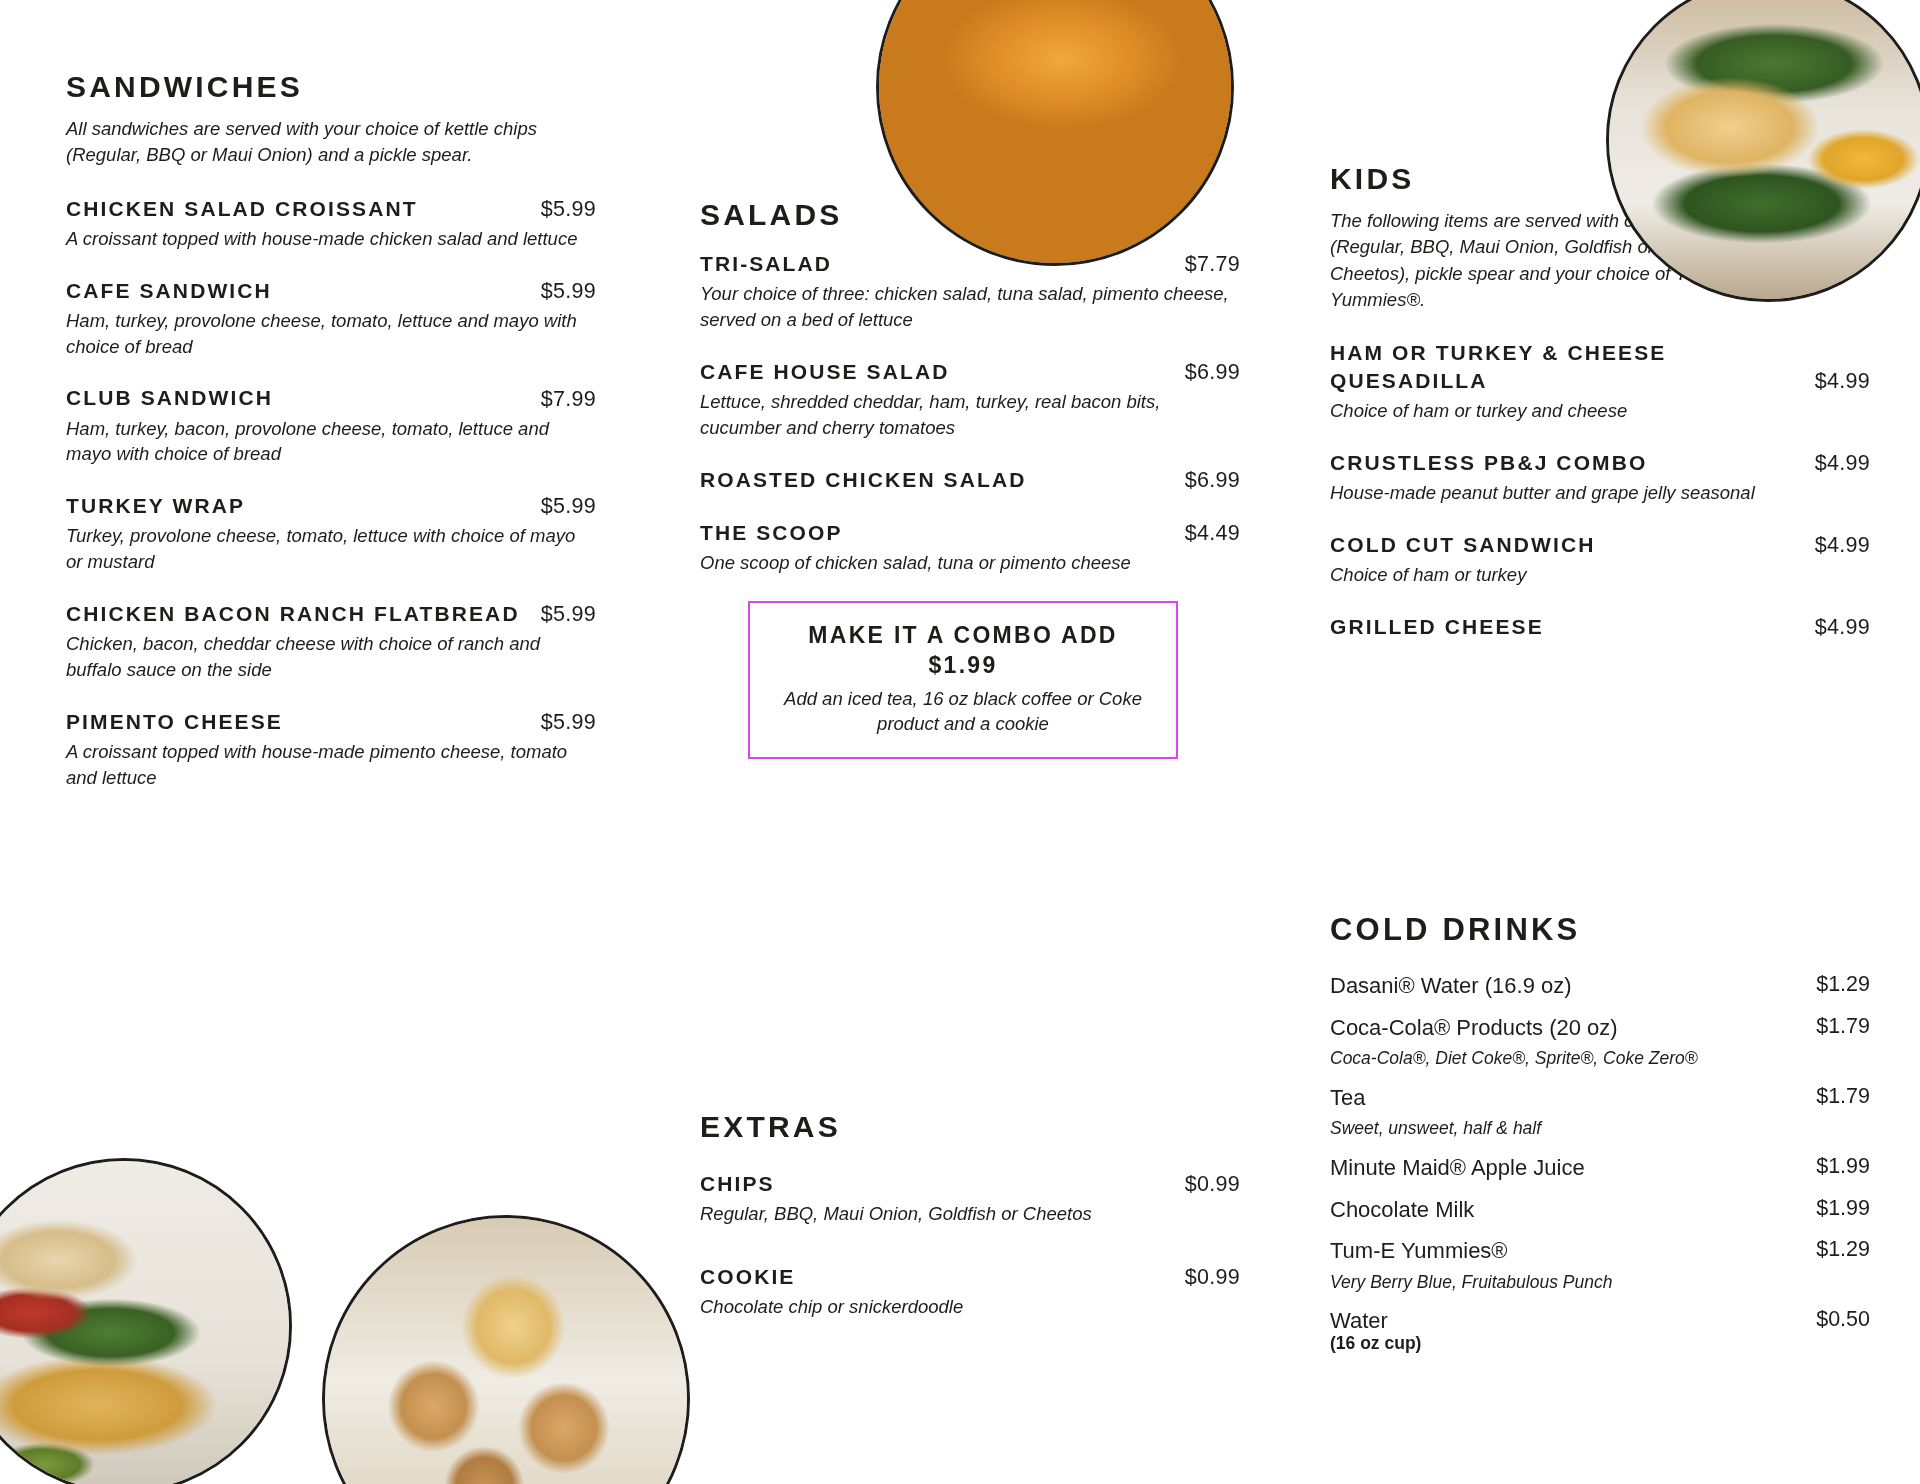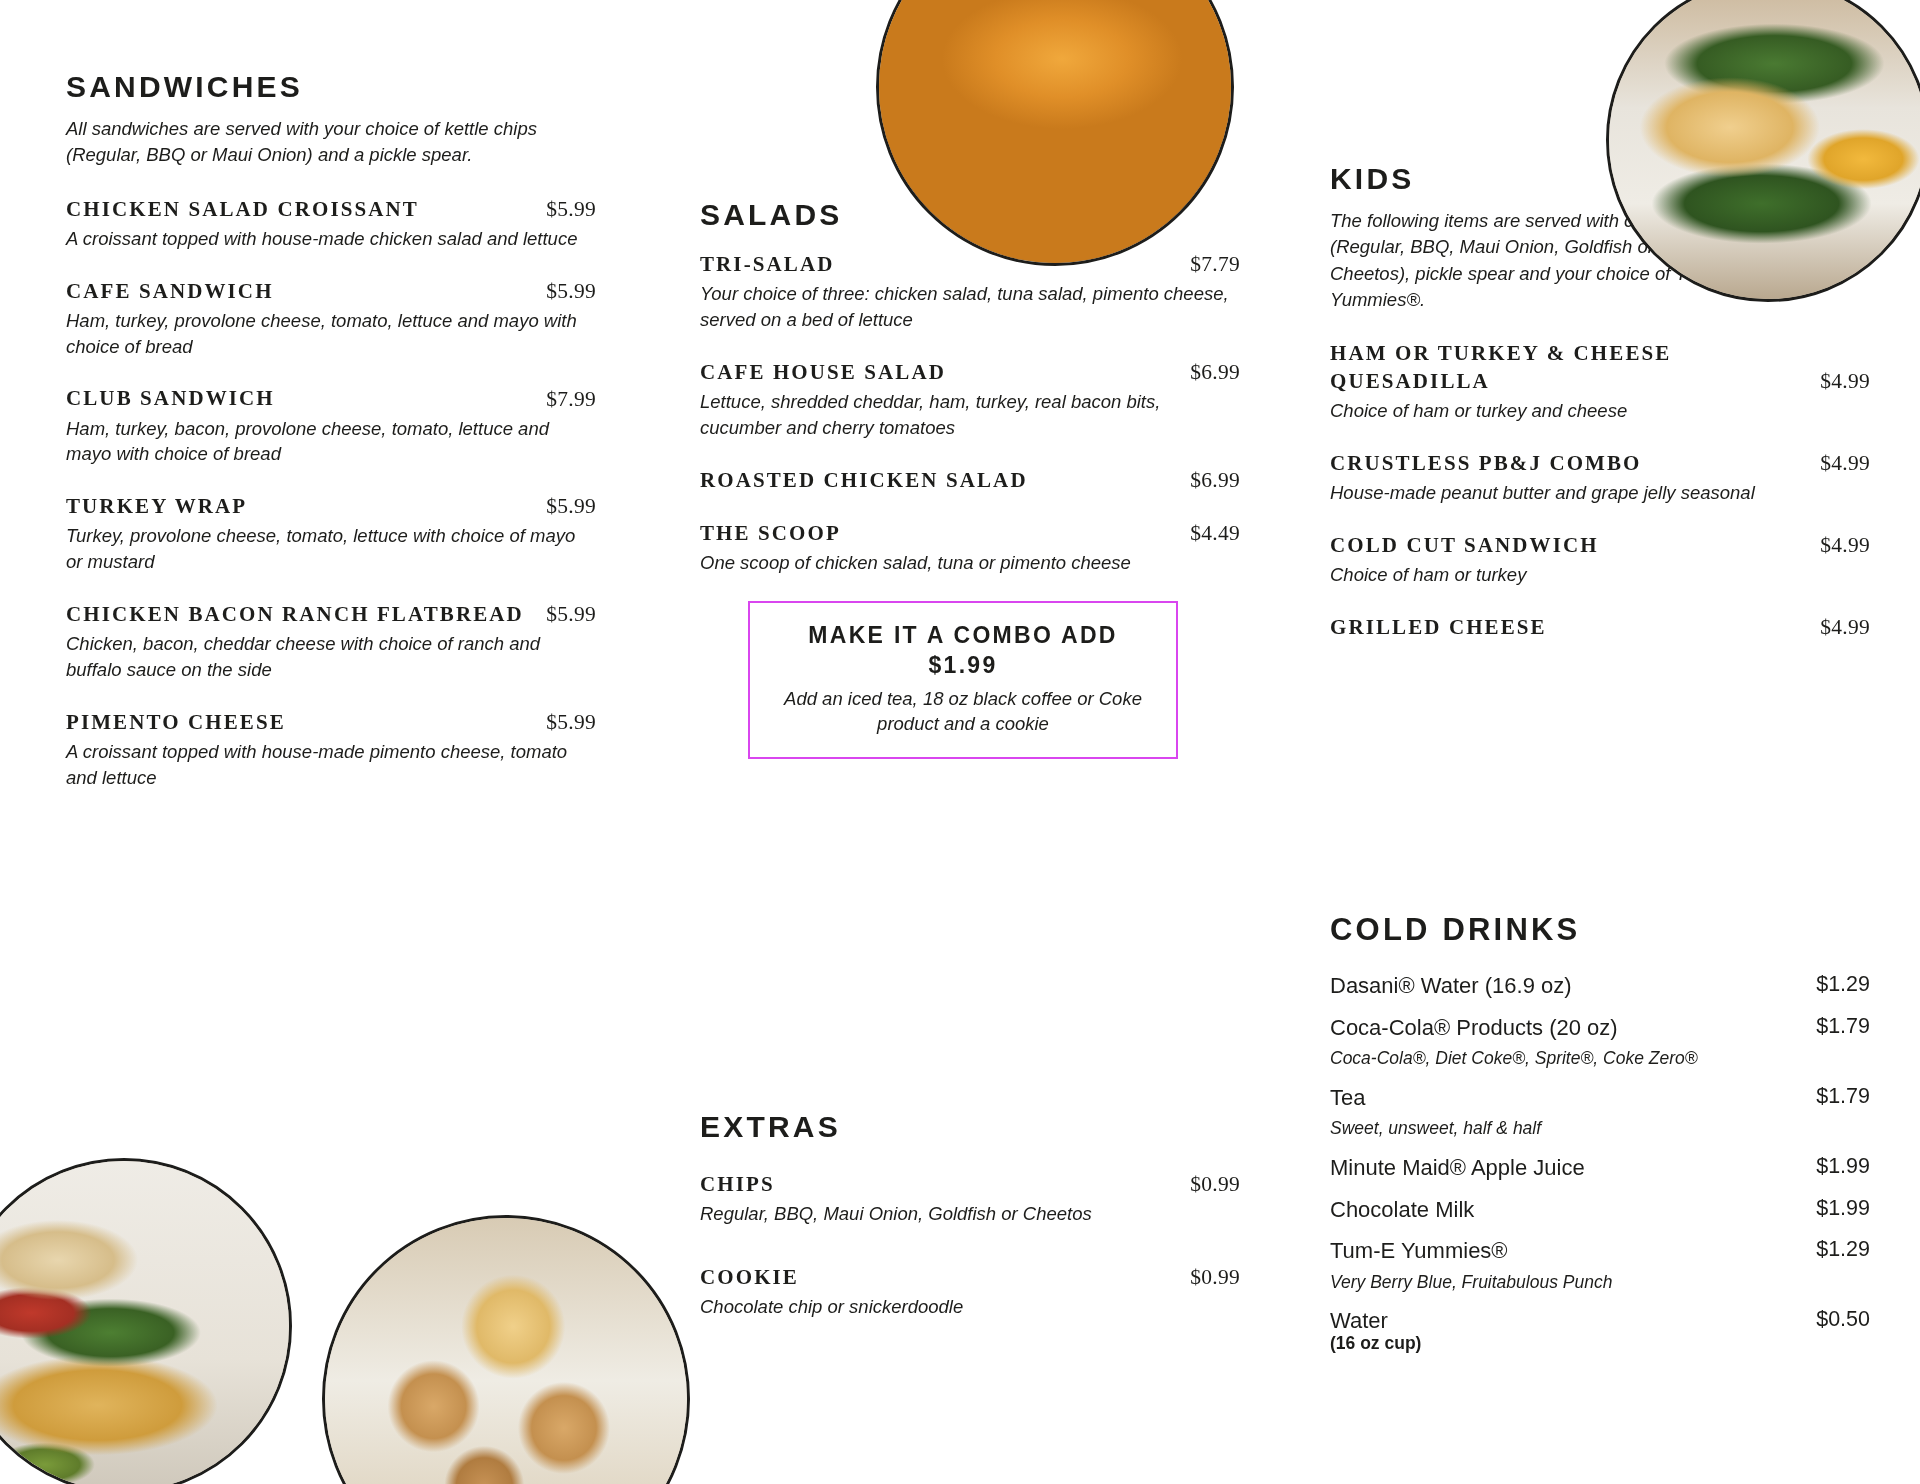--- a/index.html
+++ b/index.html
@@ -42,21 +42,20 @@
     margin: 0 0 26px 0;
     color: #1d1d1b;
   }
   .item {
     margin-bottom: 25px;
   }
   .item-head {
     display: flex;
     align-items: flex-end;
     justify-content: space-between;
-    font-family: Liberation Serif, serif;
   }
   .item-name {
     font-size: 21px;
     font-weight: bold;
     letter-spacing: 2.1px;
     line-height: 1.34;
     text-transform: uppercase;
     flex: 1 1 auto;
   }
   .item-price {
@@ -284,21 +283,21 @@
     <div class="item">
       <div class="item-head">
         <div class="item-name">THE SCOOP</div>
         <div class="item-price">$4.49</div>
       </div>
       <div class="item-desc">One scoop of chicken salad, tuna or pimento cheese</div>
     </div>
 
     <div class="combo-box">
       <div class="combo-title">MAKE IT A COMBO ADD $1.99</div>
-      <div class="combo-sub">Add an iced tea, 18 oz black coffee or Coke product and a cookie</div>
+      <div class="combo-sub">Add an iced tea, 16 oz black coffee or Coke product and a cookie</div>
     </div>
   </div>
 
   <div class="col col-mid" style="top:1110px;">
     <h2 class="section-title">EXTRAS</h2>
 
     <div class="item" style="margin-top:26px;">
       <div class="item-head">
         <div class="item-name">CHIPS</div>
         <div class="item-price">$0.99</div>

